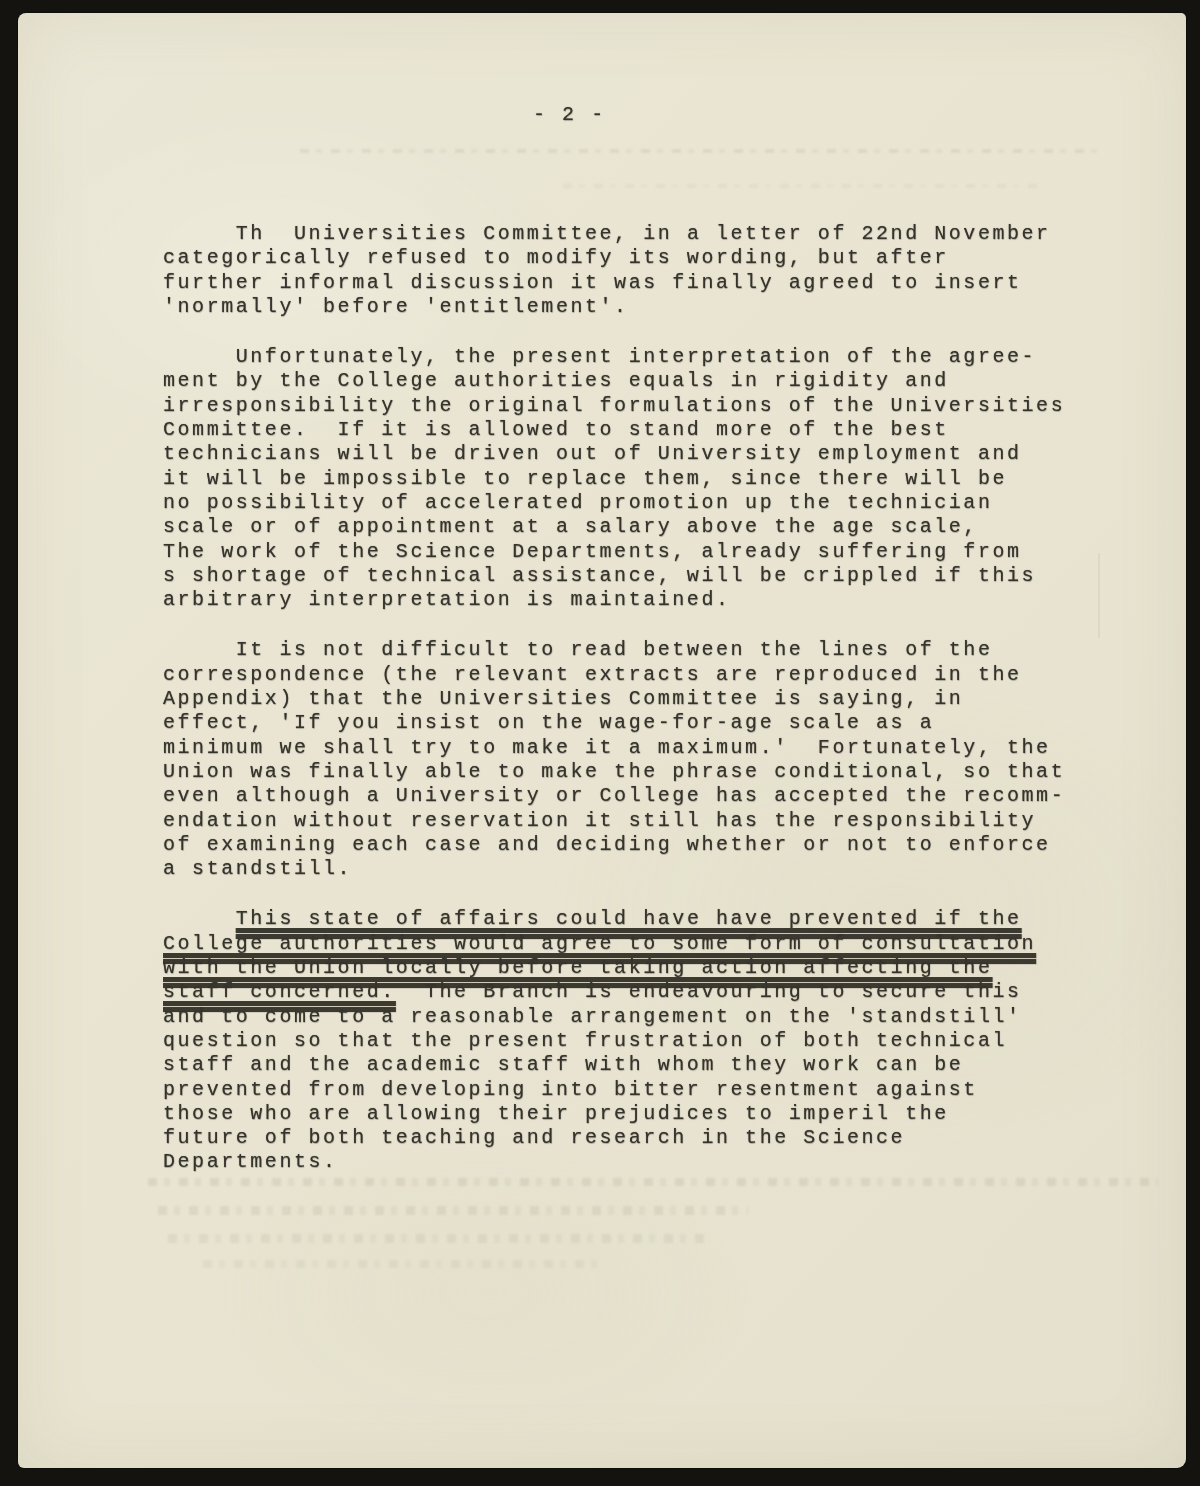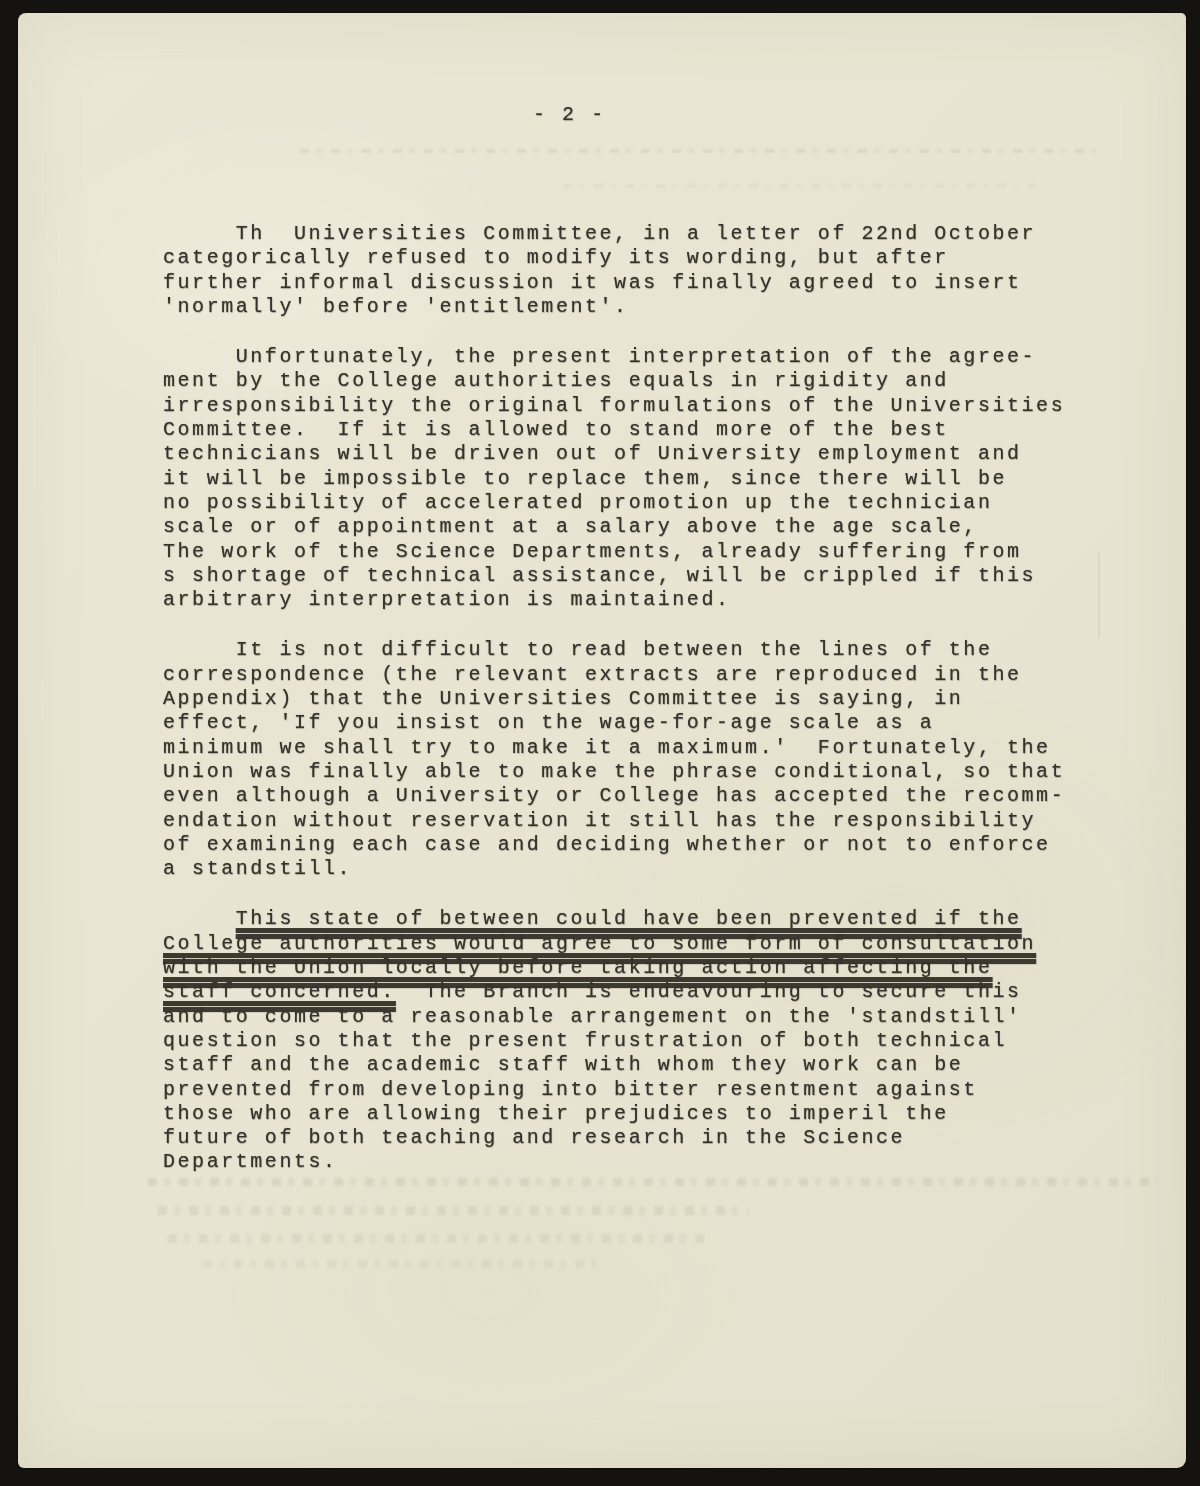--- a/index.html
+++ b/index.html
@@ -96,21 +96,21 @@
 
 <div class="page">
   <div class="page-texture"></div>
 
   <div class="pageno typewriter">- 2 -</div>
 
   <div class="smudge smudge-line smudge-a"></div>
   <div class="smudge smudge-line smudge-b"></div>
 
   <div class="content">
-    <p class="para typewriter">     Th  Universities Committee, in a letter of 22nd October
+    <p class="para typewriter">     Th  Universities Committee, in a letter of 22nd November
 categorically refused to modify its wording, but after
 further informal discussion it was finally agreed to insert
 'normally' before 'entitlement'.</p>
 
     <p class="para typewriter">     Unfortunately, the present interpretation of the agree-
 ment by the College authorities equals in rigidity and
 irresponsibility the original formulations of the Universities
 Committee.  If it is allowed to stand more of the best
 technicians will be driven out of University employment and
 it will be impossible to replace them, since there will be
@@ -124,21 +124,21 @@
 correspondence (the relevant extracts are reproduced in the
 Appendix) that the Universities Committee is saying, in
 effect, 'If you insist on the wage-for-age scale as a
 minimum we shall try to make it a maximum.'  Fortunately, the
 Union was finally able to make the phrase conditional, so that
 even although a University or College has accepted the recomm-
 endation without reservation it still has the responsibility
 of examining each case and deciding whether or not to enforce
 a standstill.</p>
 
-    <p class="para typewriter"><span>     </span><span class="underlined">This state of between could have been prevented if the
+    <p class="para typewriter"><span>     </span><span class="underlined">This state of affairs could have have prevented if the
 College authorities would agree to some form of consultation
 with the Union locally before taking action affecting the
 staff concerned.</span><span>  The Branch is endeavouring to secure this
 and to come to a reasonable arrangement on the 'standstill'
 question so that the present frustration of both technical
 staff and the academic staff with whom they work can be
 prevented from developing into bitter resentment against
 those who are allowing their prejudices to imperil the
 future of both teaching and research in the Science
 Departments.</span></p>

